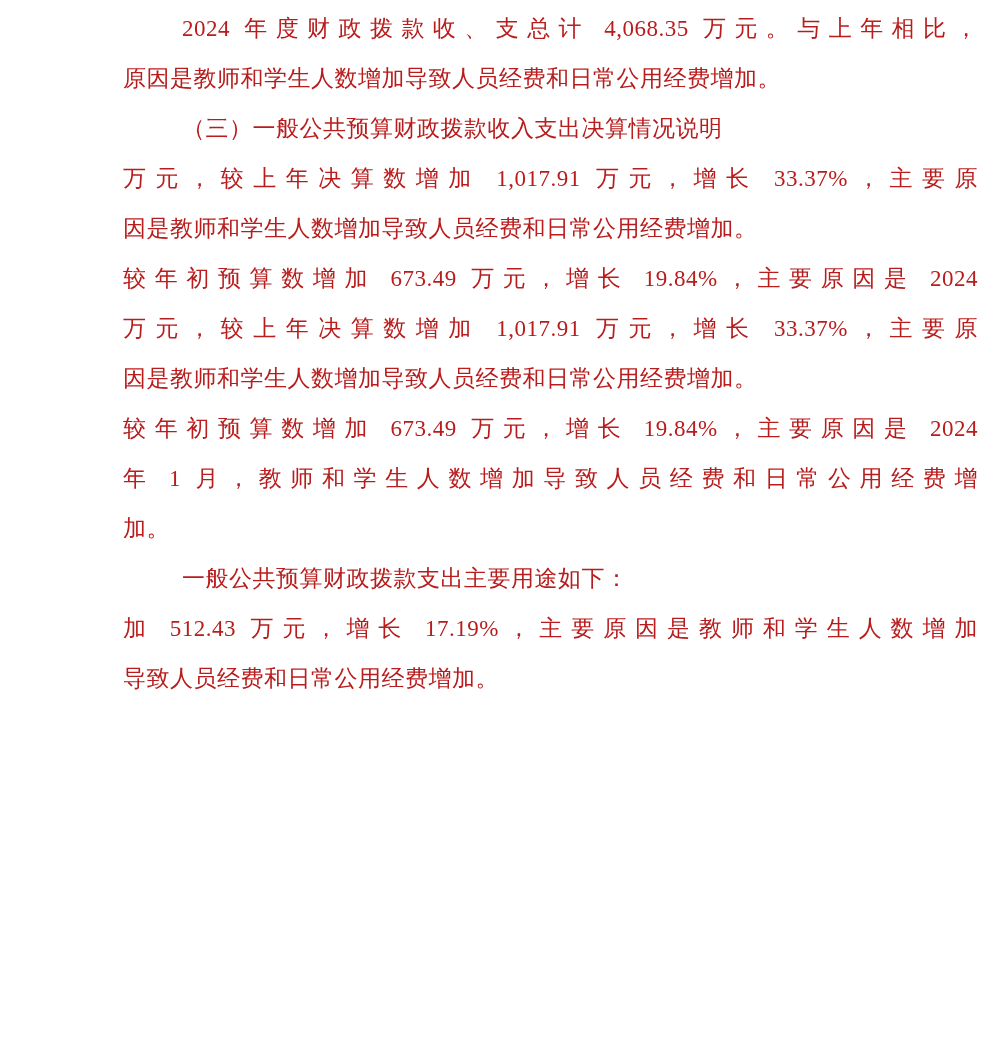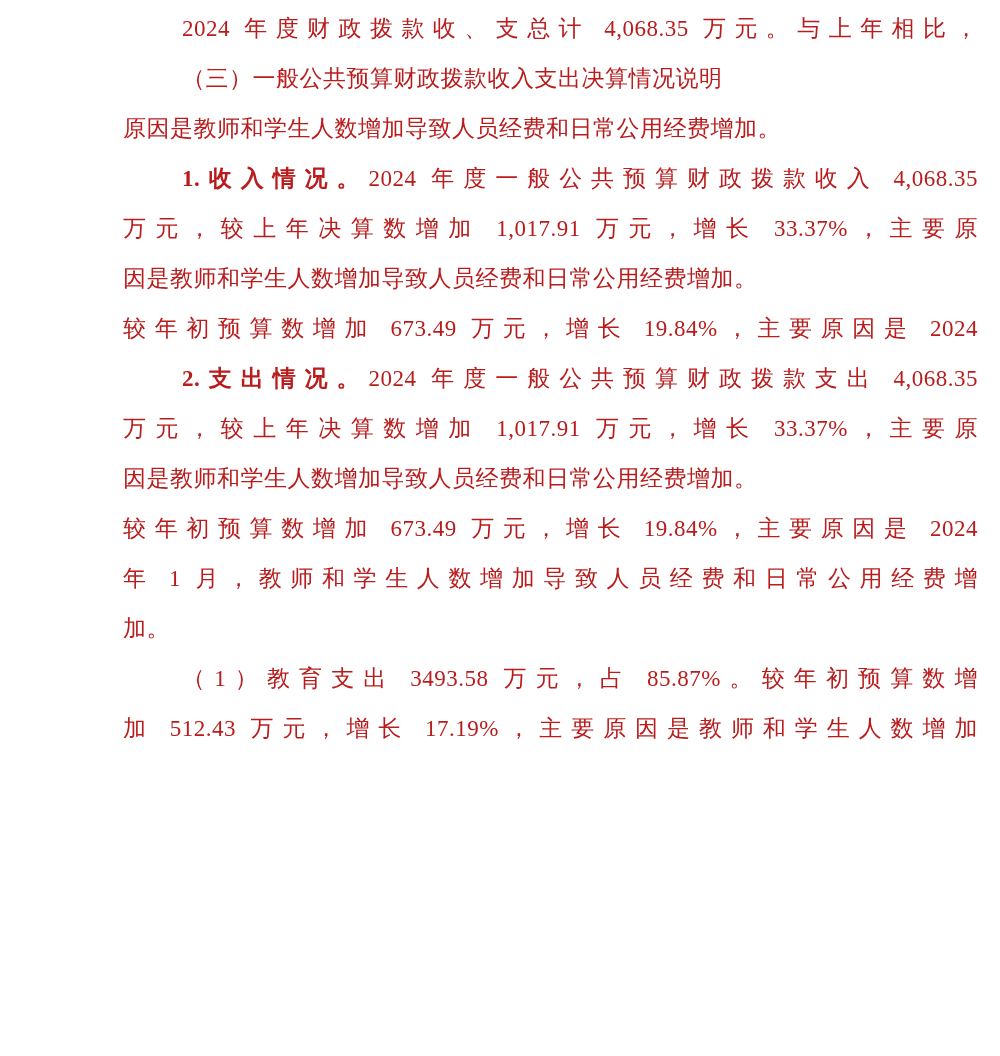--- a/index.html
+++ b/index.html
@@ -38,28 +38,27 @@
   .b {
     font-weight: 700;
   }
 </style>
 </head>
 <body>
 
 <div class="doc">
   <div>
       <div class="line j ind">2024 年度财政拨款收、支总计 4,068.35 万元。与上年相比，</div>
+      <div class="line">原因是教师和学生人数增加导致人员经费和日常公用经费增加。</div>
       <div class="line ind">（三）一般公共预算财政拨款收入支出决算情况说明</div>
-      <div class="line">原因是教师和学生人数增加导致人员经费和日常公用经费增加。</div>
-      <div class="line j ind"><span class="b">1.收入情况。</span>2024 年度一般公共预算财政拨款收入 4,068.35</div>
       <div class="line j">万元，较上年决算数增加 1,017.91 万元，增长 33.37%，主要原</div>
       <div class="line">因是教师和学生人数增加导致人员经费和日常公用经费增加。</div>
       <div class="line j">较年初预算数增加 673.49 万元，增长 19.84%，主要原因是 2024</div>
-      <div class="line j ind"><span class="b">2.支出情况。</span>2024 年度一般公共预算财政拨款支出 4,068.35</div>
       <div class="line j">万元，较上年决算数增加 1,017.91 万元，增长 33.37%，主要原</div>
       <div class="line">因是教师和学生人数增加导致人员经费和日常公用经费增加。</div>
       <div class="line j">较年初预算数增加 673.49 万元，增长 19.84%，主要原因是 2024</div>
       <div class="line j">年 1 月，教师和学生人数增加导致人员经费和日常公用经费增</div>
       <div class="line">加。</div>
-      <div class="line j ind">（1）教育支出 3493.58 万元，占 85.87%。较年初预算数增</div>
+      <div class="line ind">一般公共预算财政拨款支出主要用途如下：</div>
       <div class="line j">加 512.43 万元，增长 17.19%，主要原因是教师和学生人数增加</div>
+      <div class="line">导致人员经费和日常公用经费增加。</div>
     </div>
 </div>
 
 </body></html>

